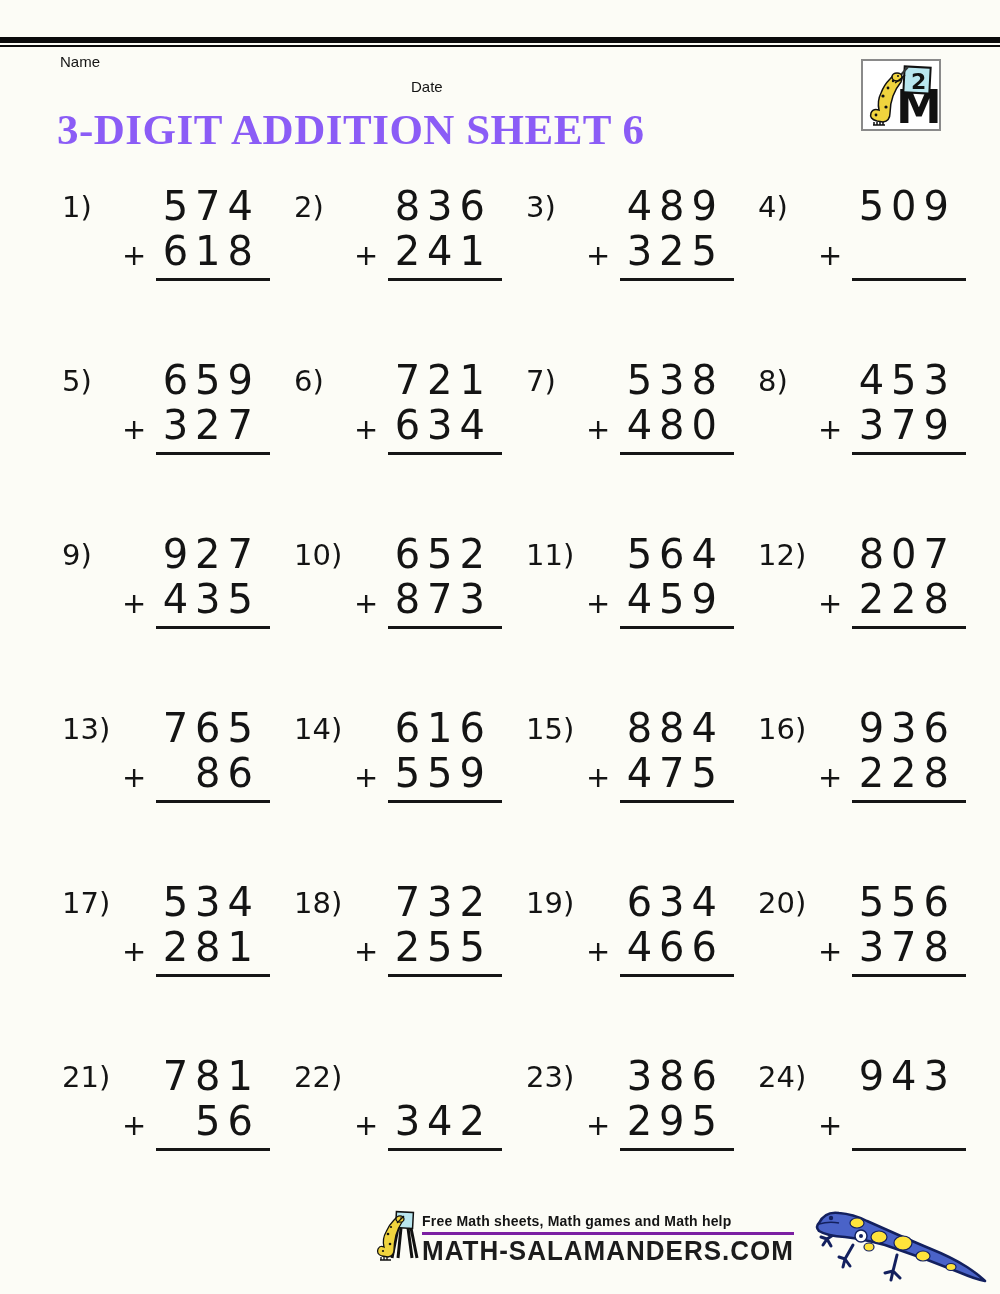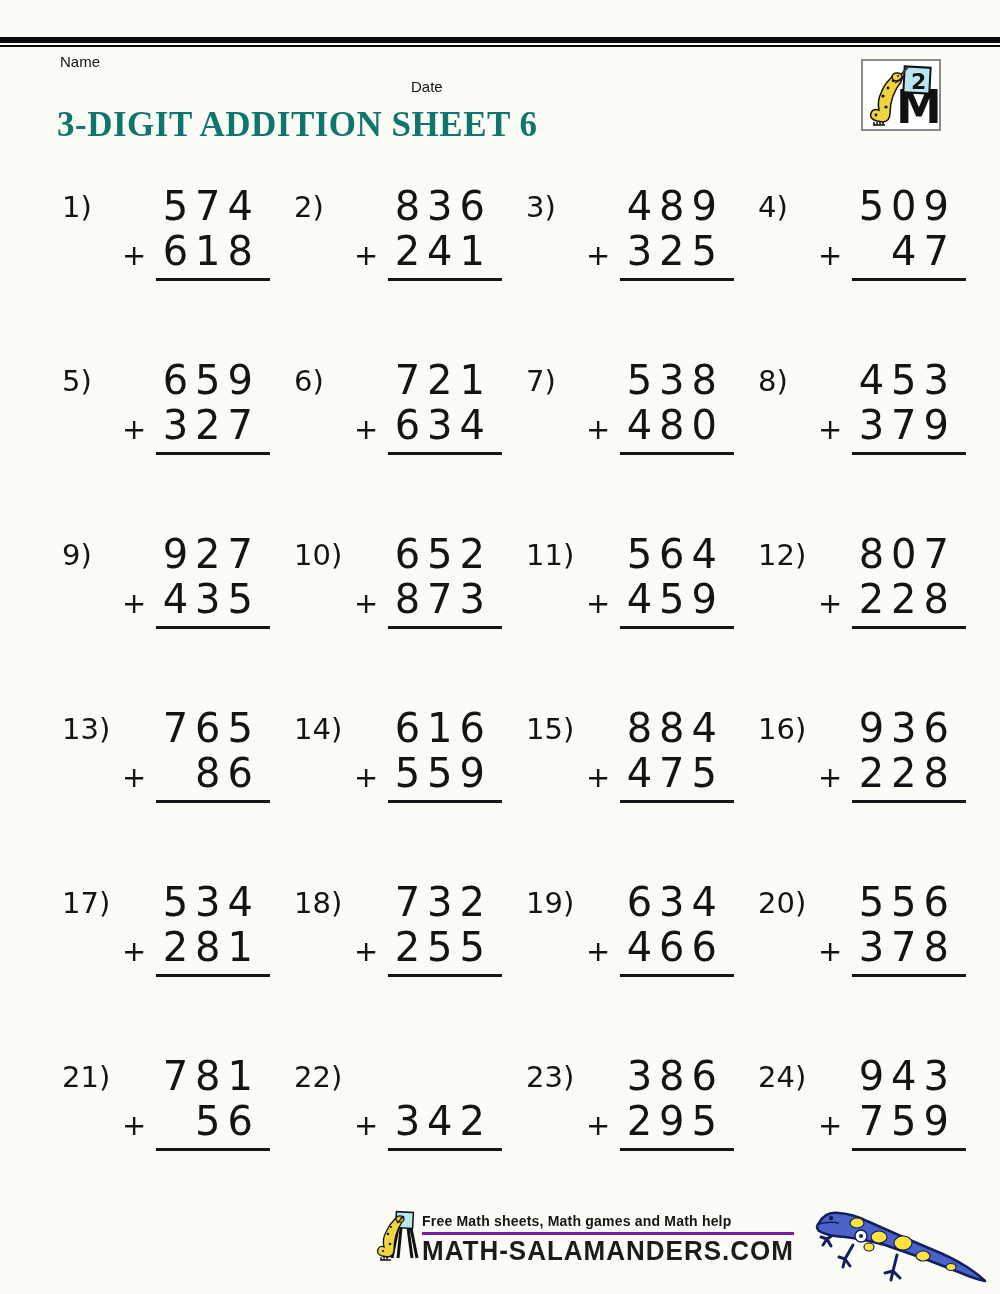--- a/index.html
+++ b/index.html
@@ -11,21 +11,21 @@
   
   .rule-thick{position:absolute;left:0;top:37px;width:1000px;height:6px;background:#0b0b0b;}
   .rule-thin{position:absolute;left:0;top:45px;width:1000px;height:2px;background:#0b0b0b;}
 
   
   .name-label{position:absolute;left:60px;top:53px;font-size:15px;font-weight:500;}
   .date-label{position:absolute;left:411px;top:78px;font-size:15px;font-weight:500;}
   .page-title{
     position:absolute;left:57px;top:105px;
     font-family:"Liberation Serif",serif;font-weight:700;
-    font-size:35px;letter-spacing:.5px;color:#0f766e;
+    font-size:43px;letter-spacing:.5px;color:#8b5cf6;
   }
   .logo-box{
     position:absolute;left:861px;top:59px;width:80px;height:72px;
     background:#ffffff;border:2px solid #8a8a8a;box-sizing:border-box;
   }
 
   
   .problems{
     position:absolute;left:58px;top:182px;
     display:grid;grid-template-columns:repeat(4,232px);grid-auto-rows:174px;
@@ -108,21 +108,20 @@
     <span class="p-label">3)</span>
     <span class="addend addend-top">489</span>
     <span class="plus">+</span>
     <span class="addend addend-bottom">325</span>
     <span class="ans-line"></span>
   </div>
   <div class="problem">
     <span class="p-label">4)</span>
     <span class="addend addend-top">509</span>
     <span class="plus">+</span>
-    <span class="addend addend-bottom">47</span>
     <span class="ans-line"></span>
   </div>
   <div class="problem">
     <span class="p-label">5)</span>
     <span class="addend addend-top">659</span>
     <span class="plus">+</span>
     <span class="addend addend-bottom">327</span>
     <span class="ans-line"></span>
   </div>
   <div class="problem">
@@ -247,21 +246,20 @@
     <span class="p-label">23)</span>
     <span class="addend addend-top">386</span>
     <span class="plus">+</span>
     <span class="addend addend-bottom">295</span>
     <span class="ans-line"></span>
   </div>
   <div class="problem">
     <span class="p-label">24)</span>
     <span class="addend addend-top">943</span>
     <span class="plus">+</span>
-    <span class="addend addend-bottom">759</span>
     <span class="ans-line"></span>
   </div>
 </div>
 
 <div class="footer-logo">
   <svg width="48" height="56" viewBox="0 0 48 56">
     <rect x="24" y="6" width="17" height="16" fill="#b9e6ef" stroke="#111" stroke-width="1.5" transform="rotate(3 32 14)"></rect>
     <path d="M26 22 L20 52 M39 22 L45 52 M29 22 L26 52 M36 22 L40 52" stroke="#111" stroke-width="3"></path>
     <path d="M10 50 Q4 48 6 43 Q8 39 12 41 Q10 33 14 26 Q17 19 22 14 Q25 10 29 11 Q32 12 30 16 Q26 22 24 29 Q22 37 22 44 Q22 50 16 51 Z" fill="#f0d43e" stroke="#111" stroke-width="1.3"></path>
     <ellipse cx="28" cy="13" rx="4" ry="3.2" fill="#f0d43e" stroke="#111" stroke-width="1.3"></ellipse>

